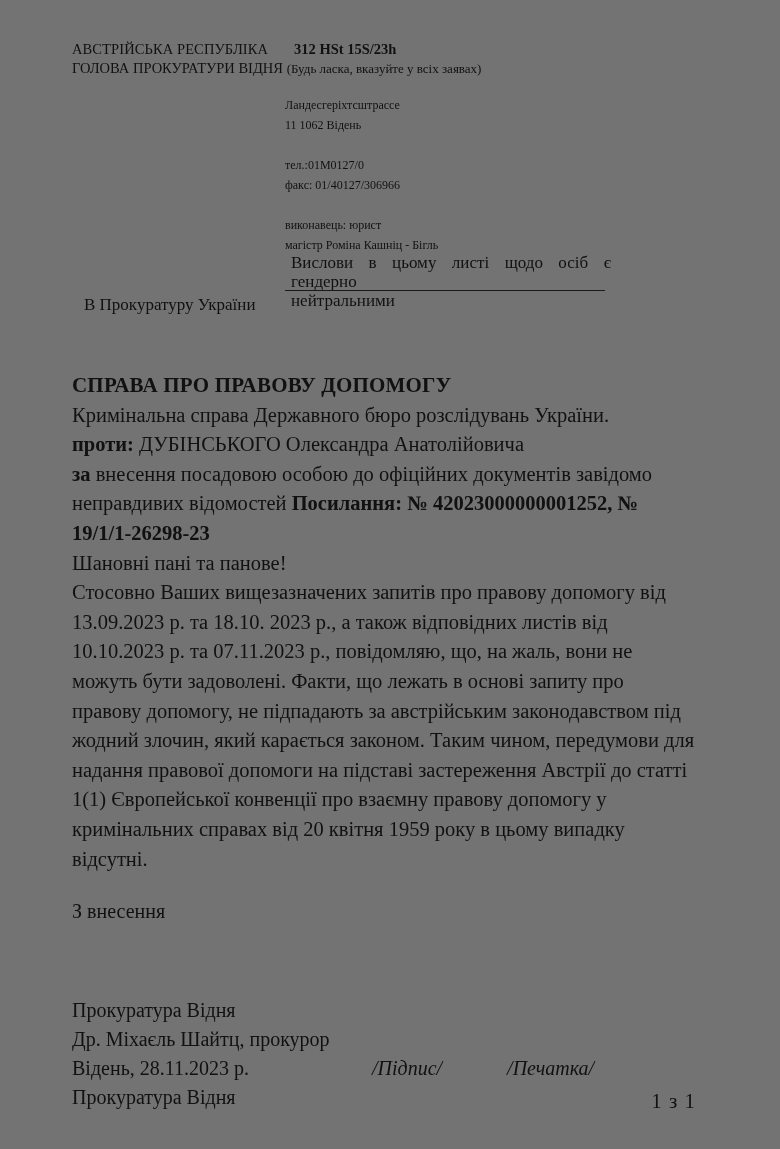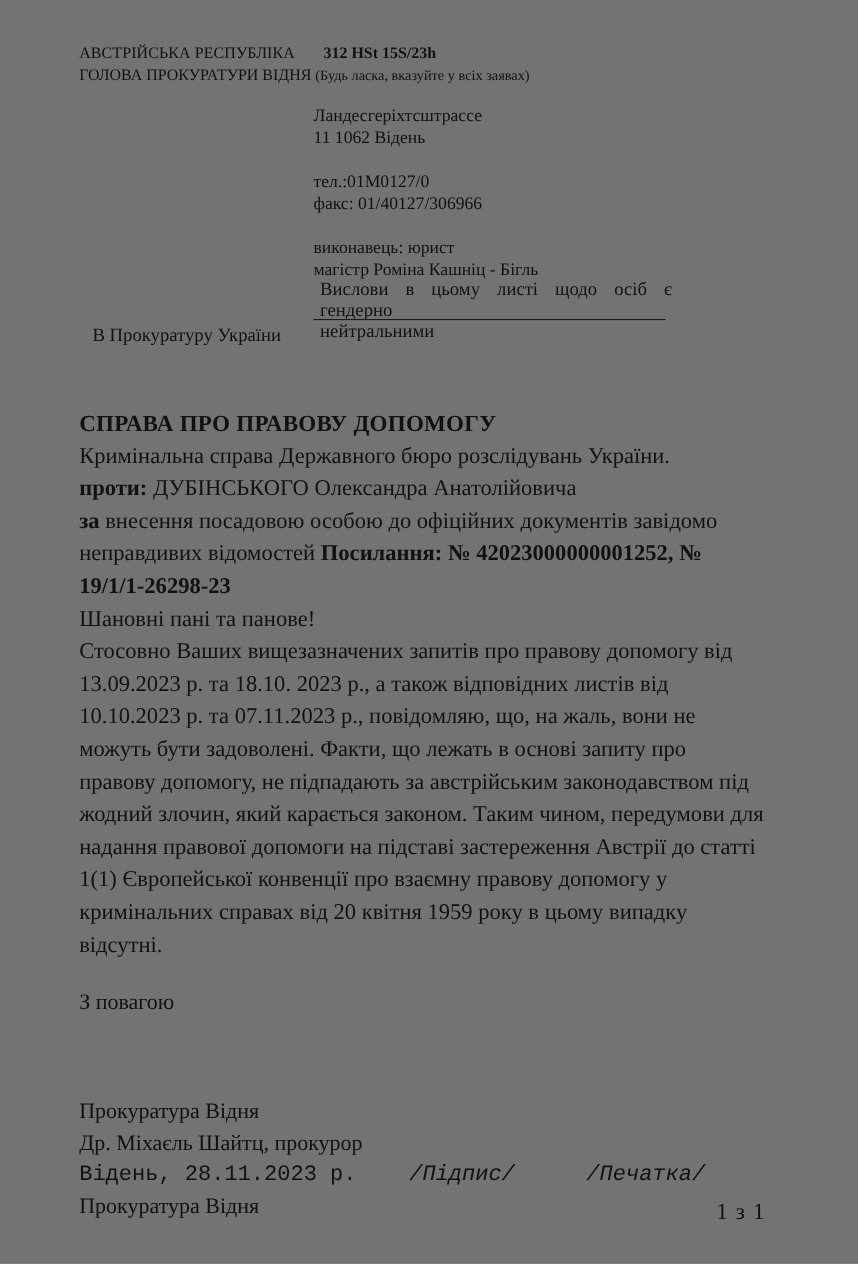--- a/index.html
+++ b/index.html
@@ -35,21 +35,21 @@
     margin-left: 26px;
   }
   .lh-note { font-size: 13px; }
 
   
   .contact {
     position: absolute;
     left: 285px;
     top: 96px;
     width: 322px;
-    font-size: 16px;
+    font-size: 12px;
     line-height: 19.5px;
   }
   .contact .grp { margin-bottom: 21px; }
   .contact .grp:last-child { margin-bottom: 0; }
   .contact .row { white-space: nowrap; }
 
   .gender-note {
     position: absolute;
     left: 291px;
     top: 253px;
@@ -110,21 +110,20 @@
     left: 72px;
     top: 948px;
     width: 620px;
     font-size: 20px;
     line-height: 29px;
     margin-top: 48px;
   }
   .sig-row {
     display: flex;
     align-items: center;
-    font-family: Liberation Mono, monospace;
   }
   .sig-city { width: 300px; }
   .sig-mark {
     font-style: italic;
     white-space: nowrap;
   }
   .sig-mark.seal { margin-left: 65px; }
 
   
   .footer {
@@ -185,21 +184,21 @@
     <div class="subject-line">
       <span class="b">за</span>
       <span>внесення посадовою особою до офіційних документів завідомо неправдивих відомостей</span>
       <span class="b">Посилання: №</span>
       <span class="b">42023000000001252, № 19/1/1-26298-23</span>
     </div>
     <div>Шановні пані та панове!</div>
     <p class="para">Стосовно Ваших вищезазначених запитів про правову допомогу від 13.09.2023 р. та 18.10. 2023 р., а також відповідних листів від 10.10.2023 р. та 07.11.2023 р., повідомляю, що, на жаль, вони не можуть бути задоволені. Факти, що лежать в основі запиту про правову допомогу, не підпадають за австрійським законодавством під жодний злочин, який карається законом. Таким чином, передумови для надання правової допомоги на підставі застереження Австрії до статті 1(1) Європейської конвенції про взаємну правову допомогу у кримінальних справах від 20 квітня 1959 року в цьому випадку відсутні.</p>
   </div>
 
-  <div class="closing">З повагою</div>
+  <div class="closing">З внесення</div>
 
   <div class="signature">
     <div>Прокуратура Відня</div>
     <div>Др. Міхаєль Шайтц, прокурор</div>
     <div class="sig-row">
       <span class="sig-city">Відень, 28.11.2023 р.</span>
       <span class="sig-mark">/Підпис/</span>
       <span class="sig-mark seal">/Печатка/</span>
     </div>
     <div>Прокуратура Відня</div>

